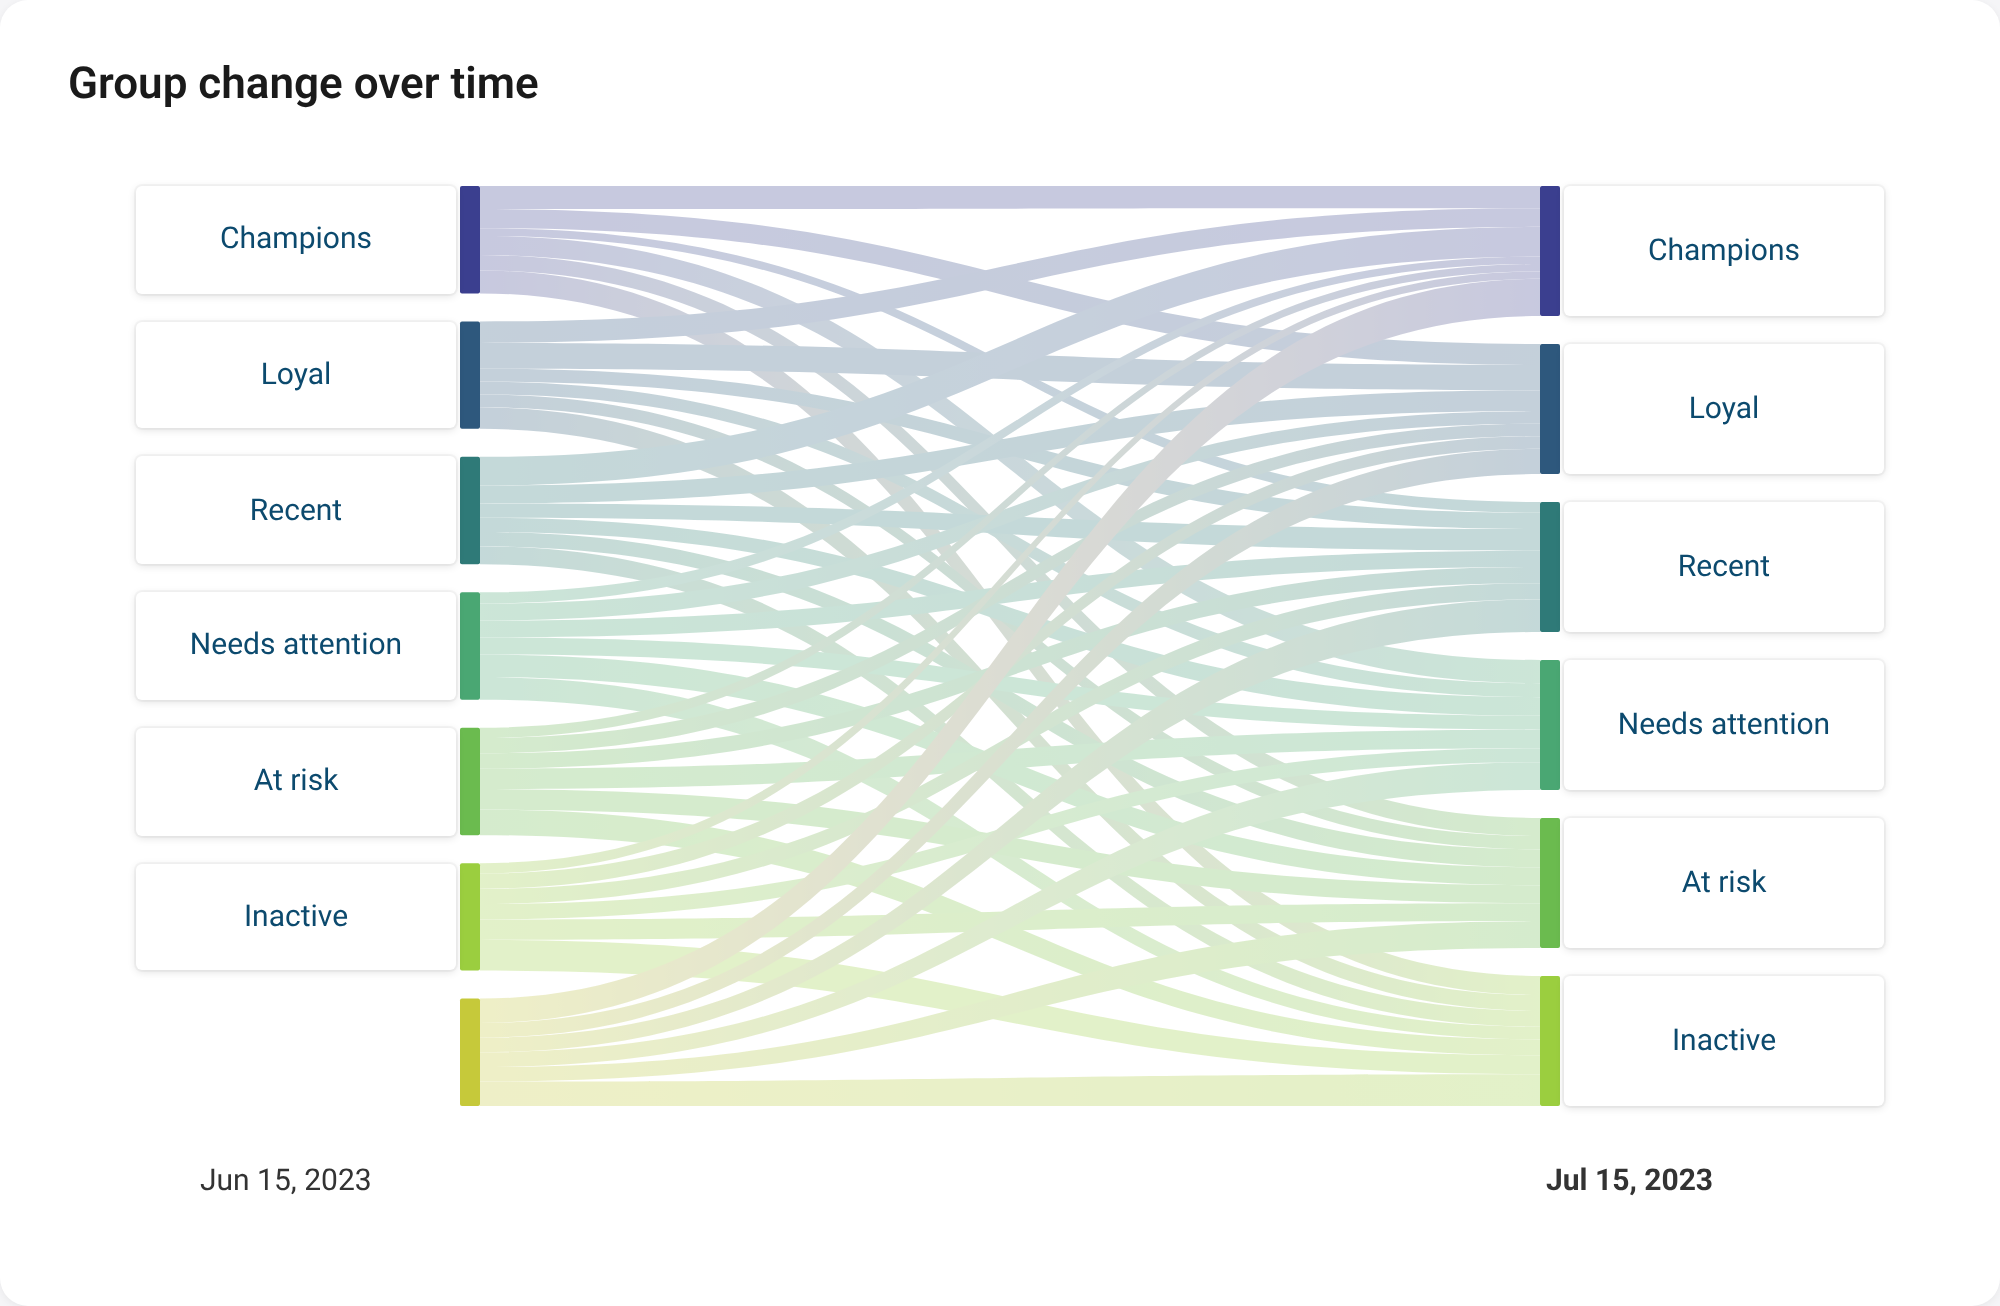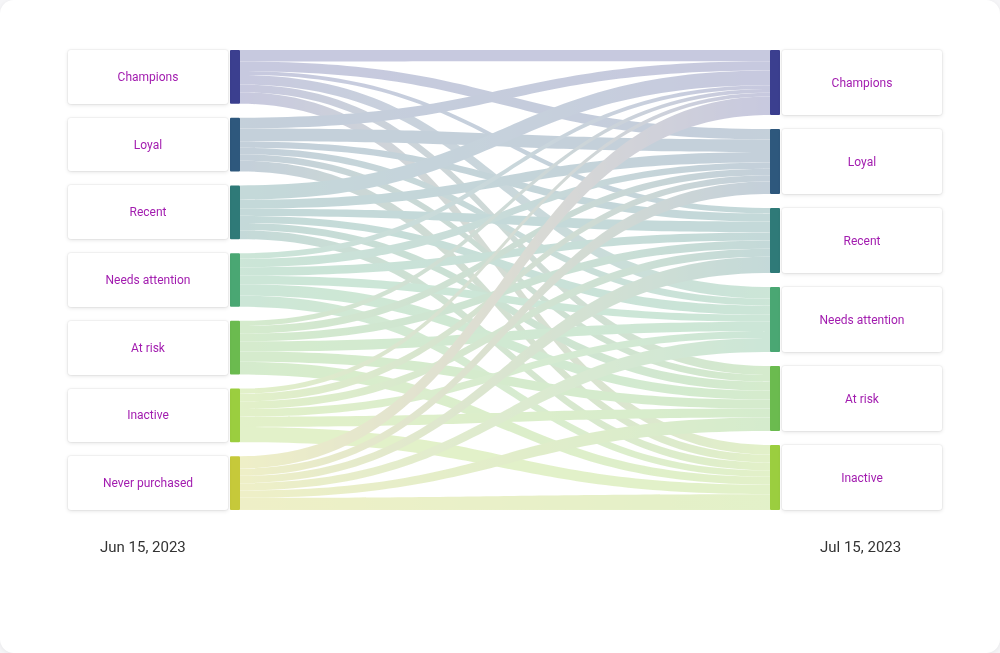--- a/index.html
+++ b/index.html
@@ -27,42 +27,43 @@
   .chart-wrap {
     position: relative;
     width: 940px;
     height: 520px;
   }
   .node-label {
     position: absolute;
     background: #fff;
     border-radius: 3px;
     box-shadow: 0 1px 4px rgba(0,0,0,0.12), 0 0 0 1px rgba(0,0,0,0.03);
-    font-size: 12px;
+    font-size: 15px;
     line-height: 1;
     display: flex;
     align-items: center;
     justify-content: center;
     padding: 0 8px;
     box-sizing: border-box;
     white-space: nowrap;
-    color: #a21caf;
+    color: #0c4a6e;
   }
   .date-label {
     position: absolute;
     font-size: 15px;
     color: #333;
     margin-top: 16px;
   }
   svg { display: block; }
 </style>
 </head>
 <body>
 
 <div class="card">
+  <h2 class="title">Group change over time</h2>
 
   <div class="chart-wrap" id="chart">
 
   <svg width="940" height="520" style="position: absolute; left: 0px; top: 0px;">
         <defs>
           <linearGradient id="g_Champions_Champions" x1="0%" x2="100%" y1="0%" y2="0%">
             <stop offset="0%" stop-color="#3b3f8f"></stop>
             <stop offset="100%" stop-color="#3b3f8f"></stop>
           </linearGradient>
           <linearGradient id="g_Champions_Loyal" x1="0%" x2="100%" y1="0%" y2="0%">
@@ -299,37 +300,34 @@
       </div>
       <div class="node-label" style="left: 38px; top: 223.143px; width: 160px; height: 53.7143px;">
         <span>Needs attention</span>
       </div>
       <div class="node-label" style="left: 38px; top: 290.857px; width: 160px; height: 53.7143px;">
         <span>At risk</span>
       </div>
       <div class="node-label" style="left: 38px; top: 358.571px; width: 160px; height: 53.7143px;">
         <span>Inactive</span>
       </div>
-      <div class="node-label" style="left: 38px; top: 426.286px; width: 160px; height: 53.7143px;">
-        <span>Never purchased</span>
-      </div>
       <div class="node-label" style="left: 752px; top: 20px; width: 160px; height: 65px;">
         <span>Champions</span>
       </div>
       <div class="node-label" style="left: 752px; top: 99px; width: 160px; height: 65px;">
         <span>Loyal</span>
       </div>
       <div class="node-label" style="left: 752px; top: 178px; width: 160px; height: 65px;">
         <span>Recent</span>
       </div>
       <div class="node-label" style="left: 752px; top: 257px; width: 160px; height: 65px;">
         <span>Needs attention</span>
       </div>
       <div class="node-label" style="left: 752px; top: 336px; width: 160px; height: 65px;">
         <span>At risk</span>
       </div>
       <div class="node-label" style="left: 752px; top: 415px; width: 160px; height: 65px;">
         <span>Inactive</span>
       </div>
       <div class="date-label" style="left: 70px; top: 492px;">Jun 15, 2023</div>
-      <div class="date-label" style="left: 790px; top: 492px;">Jul 15, 2023</div>
+      <div class="date-label" style="left: 743px; top: 492px; font-weight: bold;">Jul 15, 2023</div>
     </div>
 </div>
 
 </body></html>

